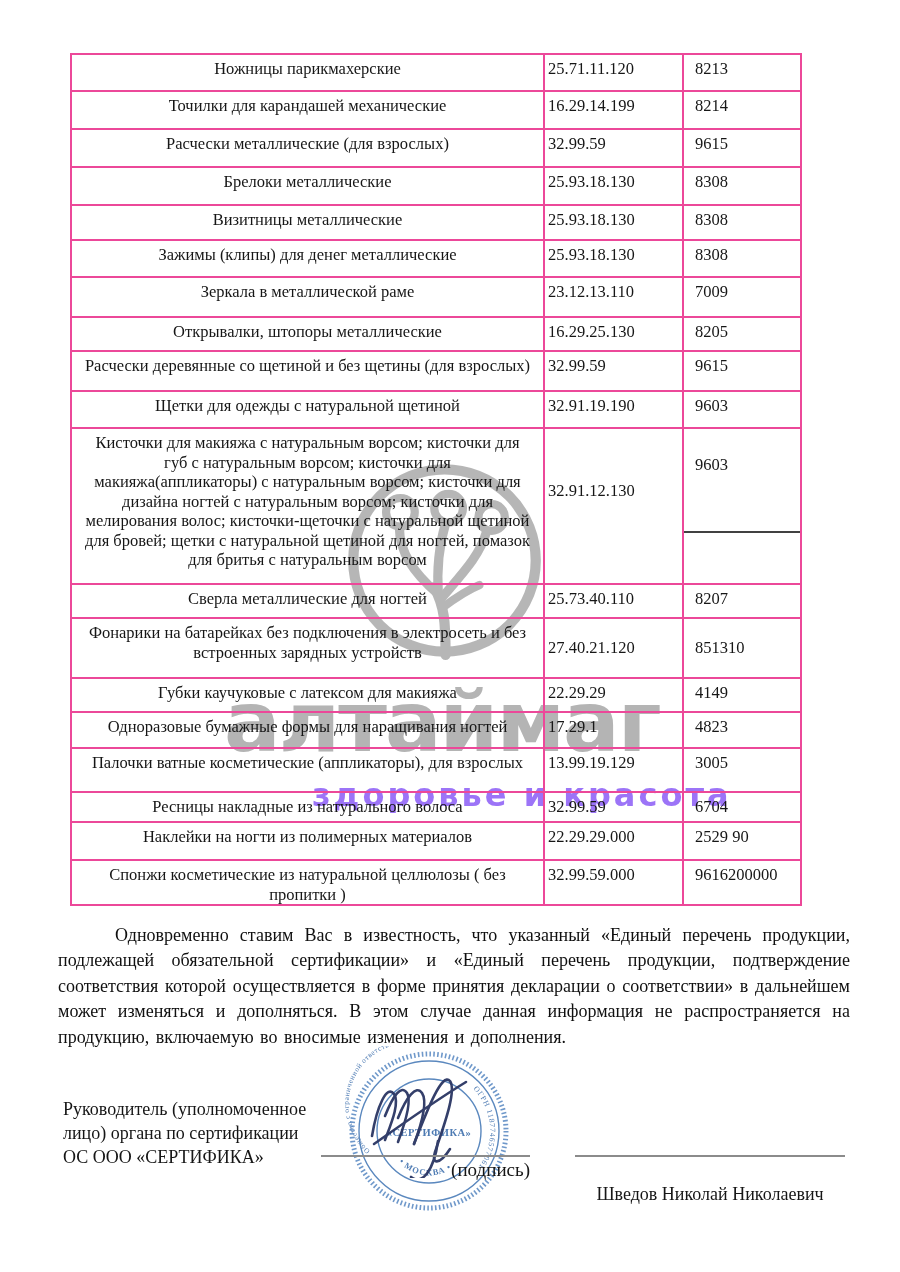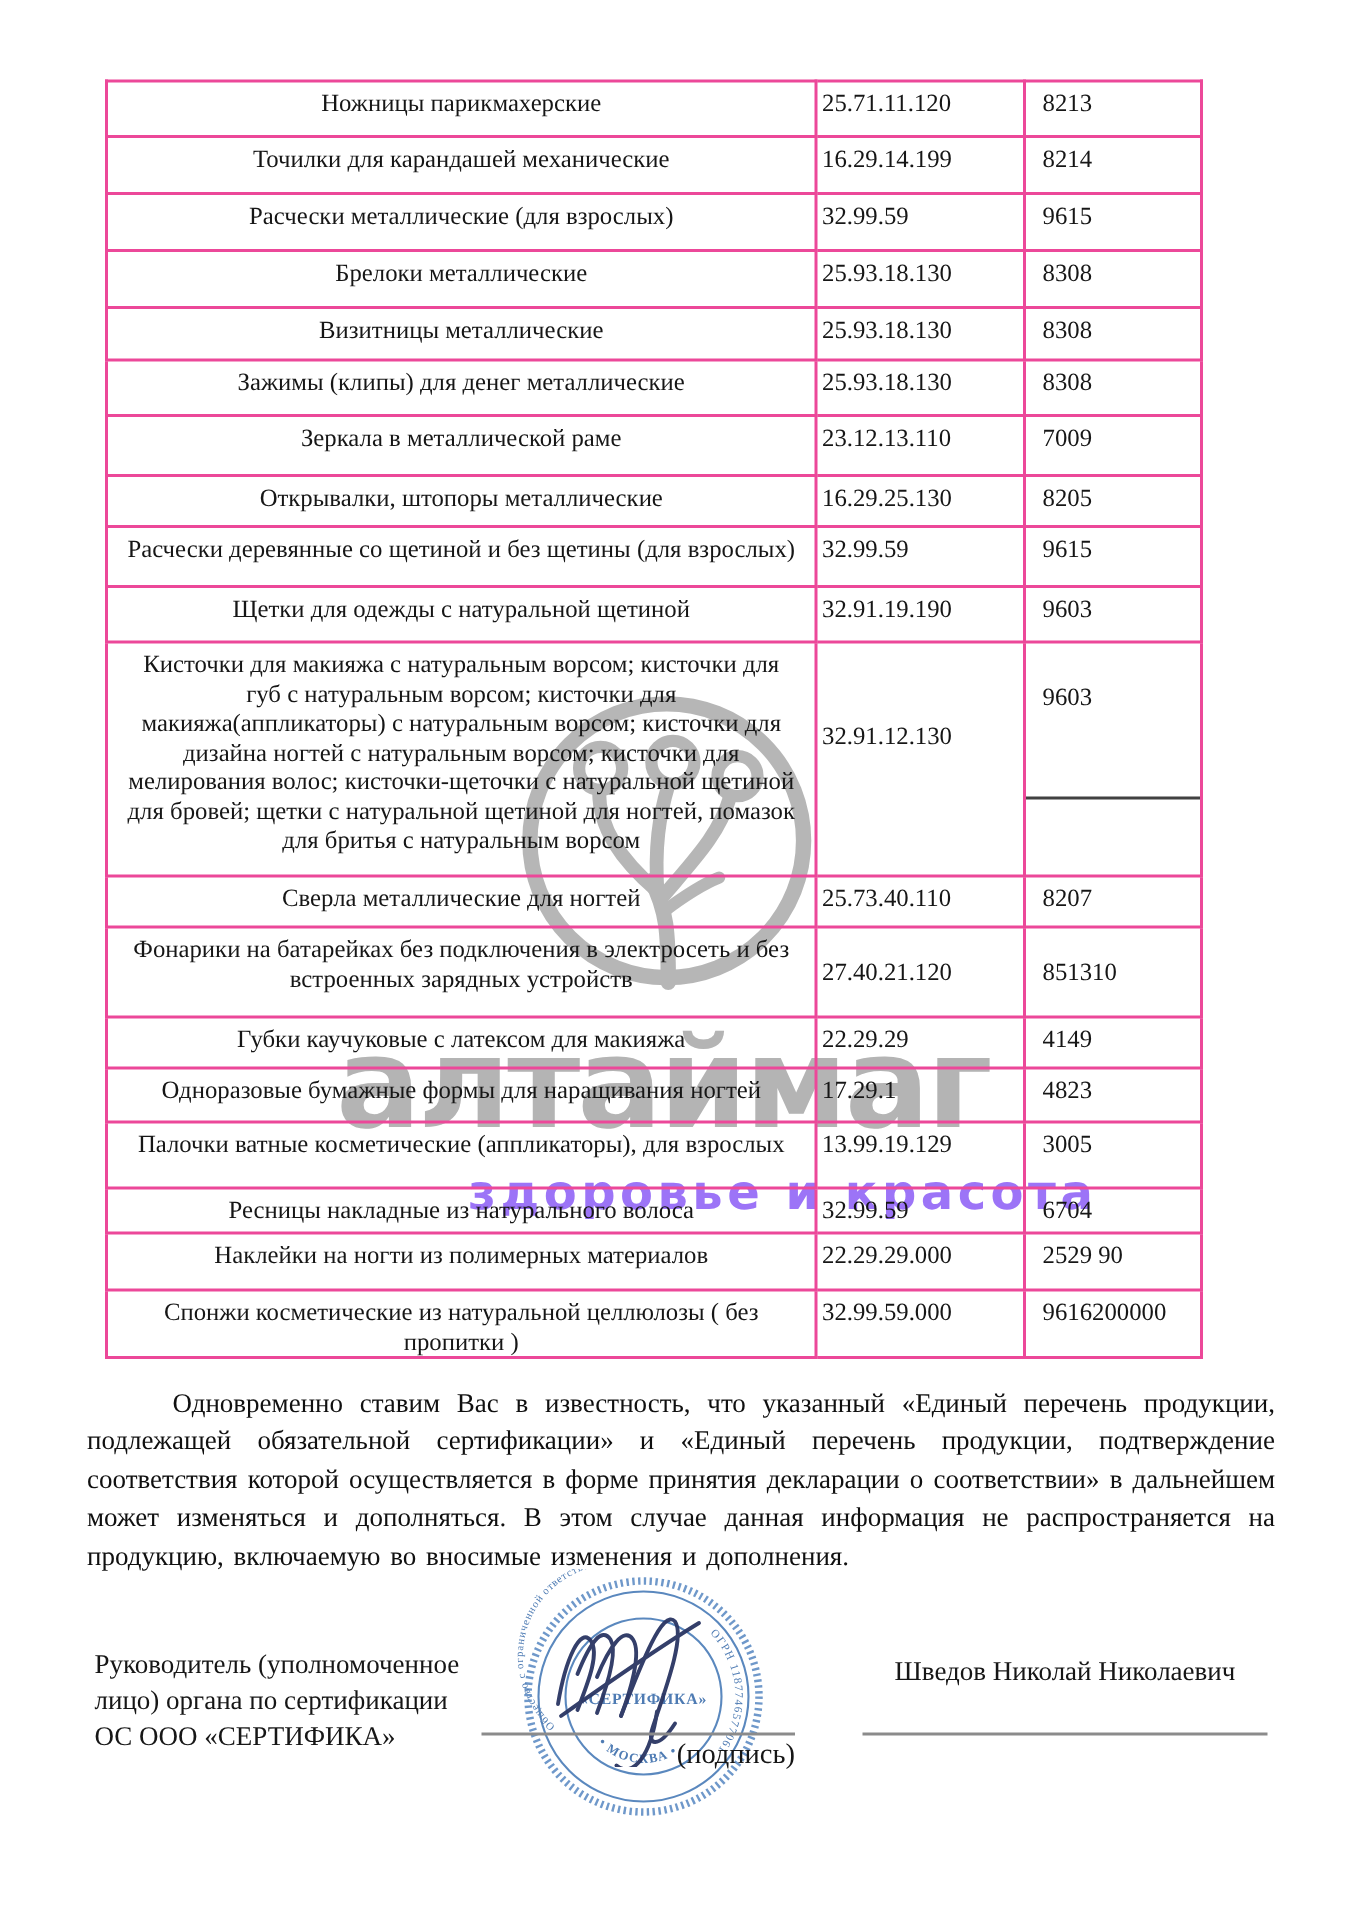--- a/index.html
+++ b/index.html
@@ -48,21 +48,21 @@
   
   .sig-label{position:absolute;left:63px;top:1097px;width:262px;font-size:18px;
              line-height:24px;z-index:2;}
   #stamp{position:absolute;left:344px;top:1046px;z-index:3;}
   #autograph{position:absolute;left:338px;top:1048px;z-index:4;}
   .sig-line{position:absolute;height:0;border-top:2px solid #8b8b8b;z-index:5;}
   #line-sign{left:321px;top:1155px;width:209px;}
   #line-name{left:575px;top:1155px;width:270px;}
   #cap-sign{position:absolute;left:321px;top:1159px;width:209px;text-align:right;
             font-size:19px;z-index:6;}
-  #fio-name{position:absolute;left:575px;top:1104px;width:270px;text-align:center;
+  #fio-name{position:absolute;left:575px;top:1184px;width:270px;text-align:center;
             font-size:18px;z-index:2;}
   #cap-name{position:absolute;left:575px;top:1161px;width:270px;text-align:center;
             font-size:15px;z-index:2;}
 </style>
 </head>
 <body>
 
 <div id="page">
 
   <div id="watermark">

